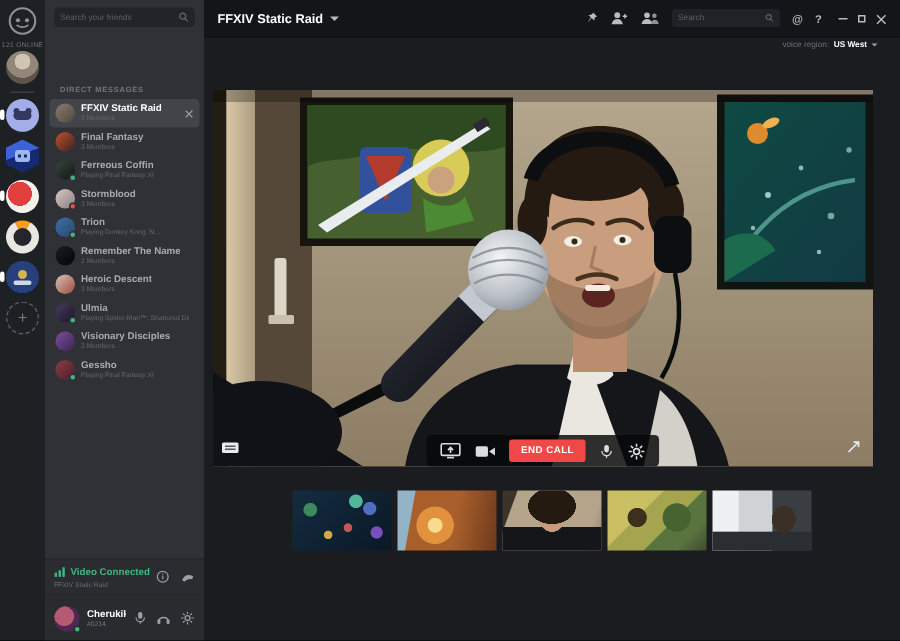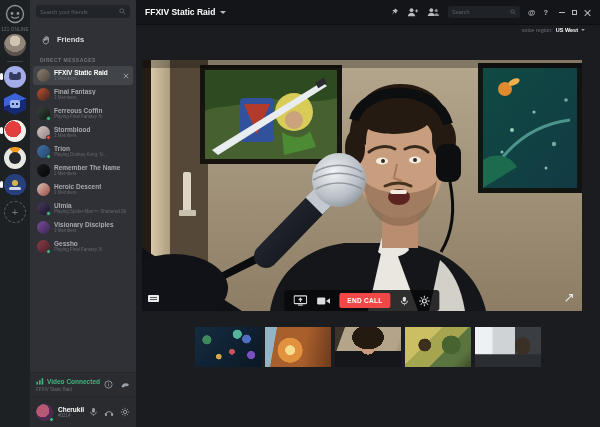--- a/index.html
+++ b/index.html
@@ -155,26 +155,20 @@
     <div class="srv srv-add">+</div>
   </aside>
 
   <aside class="sidebar">
     <div class="search-wrap">
       <input type="text" placeholder="Search your friends" style="">
       <svg width="7" height="7" viewBox="0 0 10 10">
         <circle cx="4" cy="4" r="2.8" fill="none" stroke="#5c6065" stroke-width="1.3"></circle>
           <path d="M6.2 6.2L9 9" stroke="#5c6065" stroke-width="1.3"></path>
       </svg>
-    </div>
-    <div class="friends-row">
-      <svg width="10" height="10" viewBox="0 0 16 16">
-        <path d="M6 9V4.2a1 1 0 012 0V8m0-4.6a1 1 0 012 0V8m0-3.4a1 1 0 012 0V9c0 3.2-1.6 5.2-4.2 5.2S3.5 12.6 3.5 9.6V7.4a1 1 0 012 0z" fill="none" stroke="#b9bbbe" stroke-width="1.2" stroke-linecap="round" stroke-linejoin="round"></path>
-      </svg>
-      <span>Friends</span>
     </div>
     <div class="dm-header">DIRECT MESSAGES</div>
     <div class="dm-list" id="dm-list">
         <div class="dm-item selected">
     <span class="dm-avatar" style="background: linear-gradient(135deg, rgb(138, 125, 109), rgb(78, 70, 60));"></span>
     <span class="dm-text">
       <span class="dm-name">FFXIV Static Raid</span>
       <span class="dm-sub">3 Members</span>
     </span>
     <span class="dm-close">

